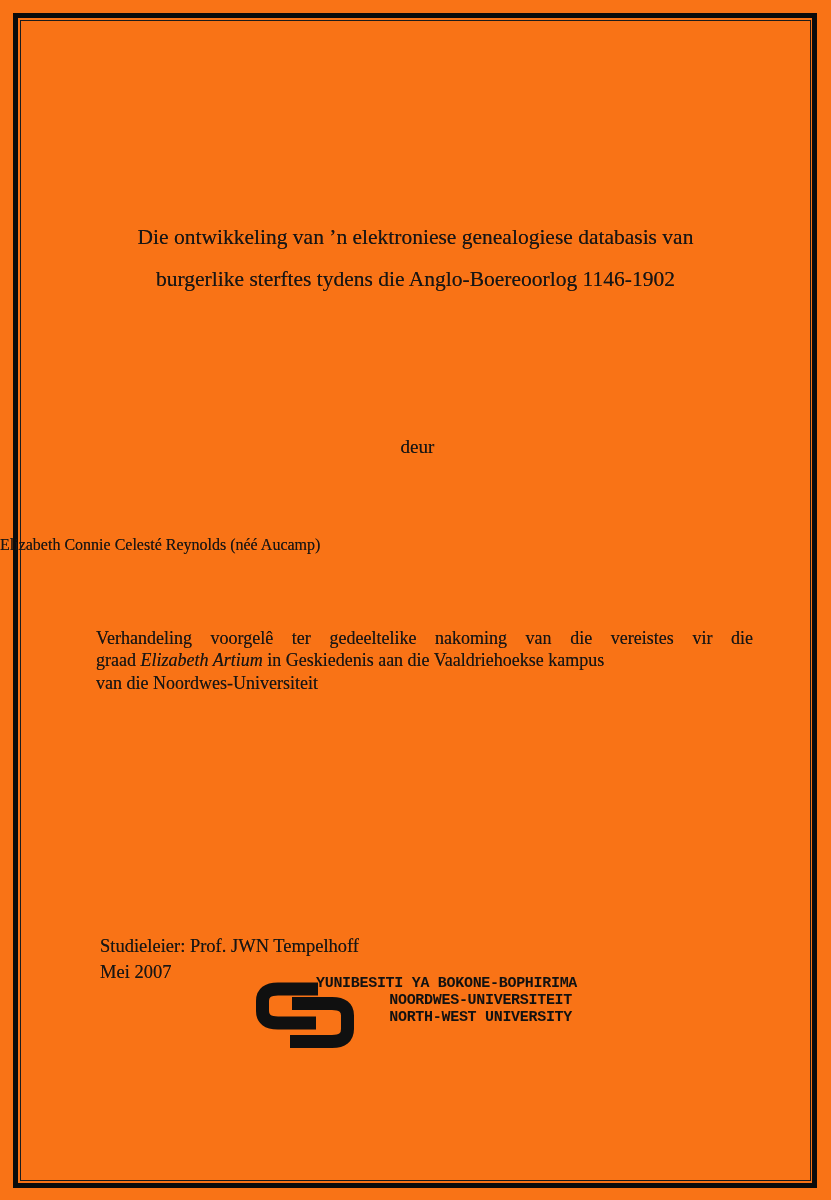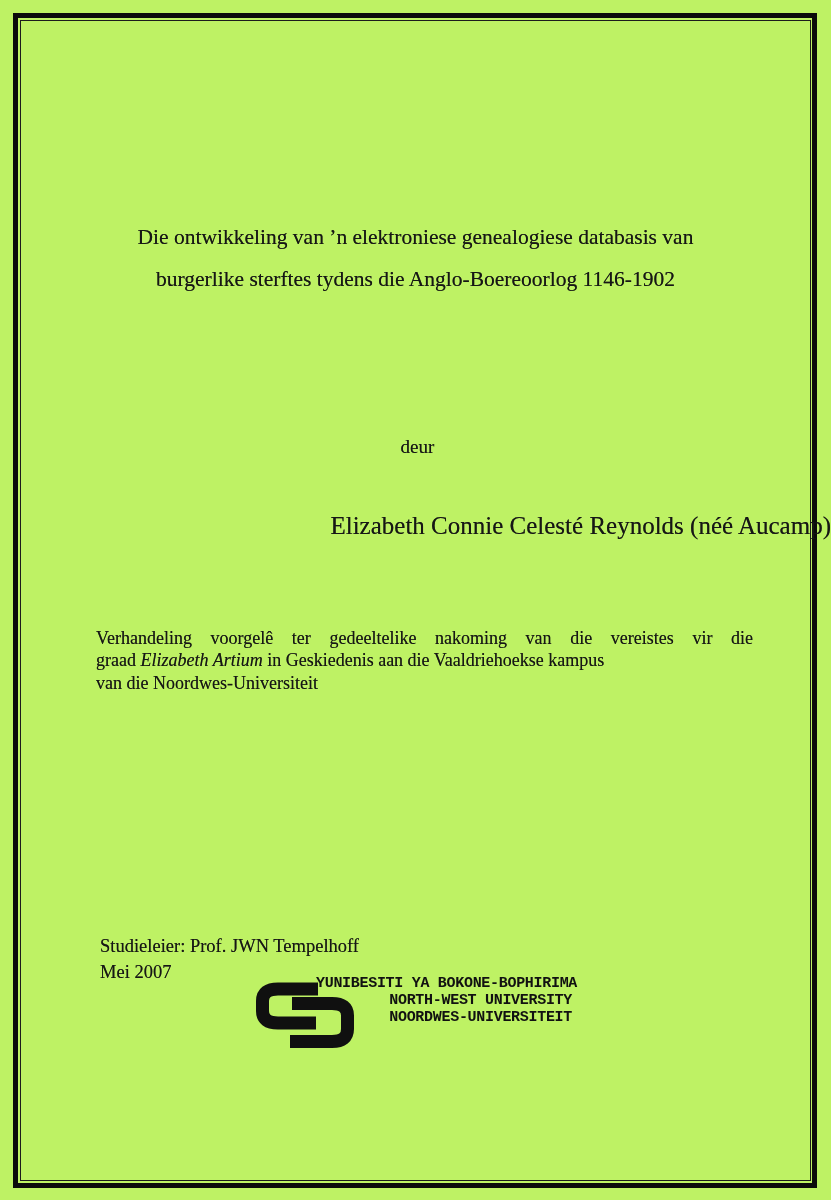--- a/index.html
+++ b/index.html
@@ -1,20 +1,20 @@
 <!DOCTYPE html>
 <html><head>
 <meta charset="utf-8">
 <style>
   html,body{margin:0;padding:0;background:#e8e8e8;}
   .page{
     position:relative;
     width:831px;height:1200px;
     margin:0 auto;
-    background:#bef264;
+    background:#f97316;
     overflow:hidden;
     font-family:"Liberation Serif","DejaVu Serif",serif;
     color:#161616;
   }
   
   .frame-outer{
     position:absolute;left:13px;top:13px;right:14px;bottom:12px;
     border:5px solid #0b0b0b;
   }
   .frame-inner{
@@ -29,23 +29,23 @@
     text-shadow:0 0 .4px rgba(0,0,0,.6);
   }
   .title .tline{display:block;}
   .byline{
     position:absolute;top:436px;left:4px;right:0;
     text-align:center;
     font-size:19px;
     text-shadow:0 0 .4px rgba(0,0,0,.55);
   }
   .author{
-    position:absolute;top:512px;left:0;right:0;
-    text-align:right;
-    font-size:25px;
+    position:absolute;top:536px;left:0;right:0;
+    text-align:left;
+    font-size:16px;
     text-shadow:0 0 .4px rgba(0,0,0,.55);
   }
   .statement{
     position:absolute;top:627px;left:96px;width:657px;
     font-size:18px;line-height:22.3px;
     text-shadow:0 0 .4px rgba(0,0,0,.55);
   }
   .statement .s1{text-align:justify;text-align-last:justify;}
   .supervisor{
     position:absolute;top:886px;left:100px;
@@ -98,18 +98,18 @@
 
   <div class="logo">
     <svg class="logo-mark" viewBox="0 0 98 66" xmlns="http://www.w3.org/2000/svg" aria-hidden="true">
 
       <path d="M 62,7 H 22 Q 6.5,7 6.5,19 V 29 Q 6.5,41 22,41 H 60" fill="none" stroke="#101010" stroke-width="13" stroke-linecap="butt"></path>
 
       <path d="M 34,59.5 H 76 Q 91.5,59.5 91.5,47 V 33.5 Q 91.5,21.5 76,21.5 H 36" fill="none" stroke="#101010" stroke-width="13" stroke-linecap="butt"></path>
     </svg>
     <div class="logo-text">
       <div>YUNIBESITI YA BOKONE-BOPHIRIMA</div>
+      <div>NOORDWES-UNIVERSITEIT</div>
       <div>NORTH-WEST UNIVERSITY</div>
-      <div>NOORDWES-UNIVERSITEIT</div>
     </div>
   </div>
 
 </div>
 
 </body></html>

